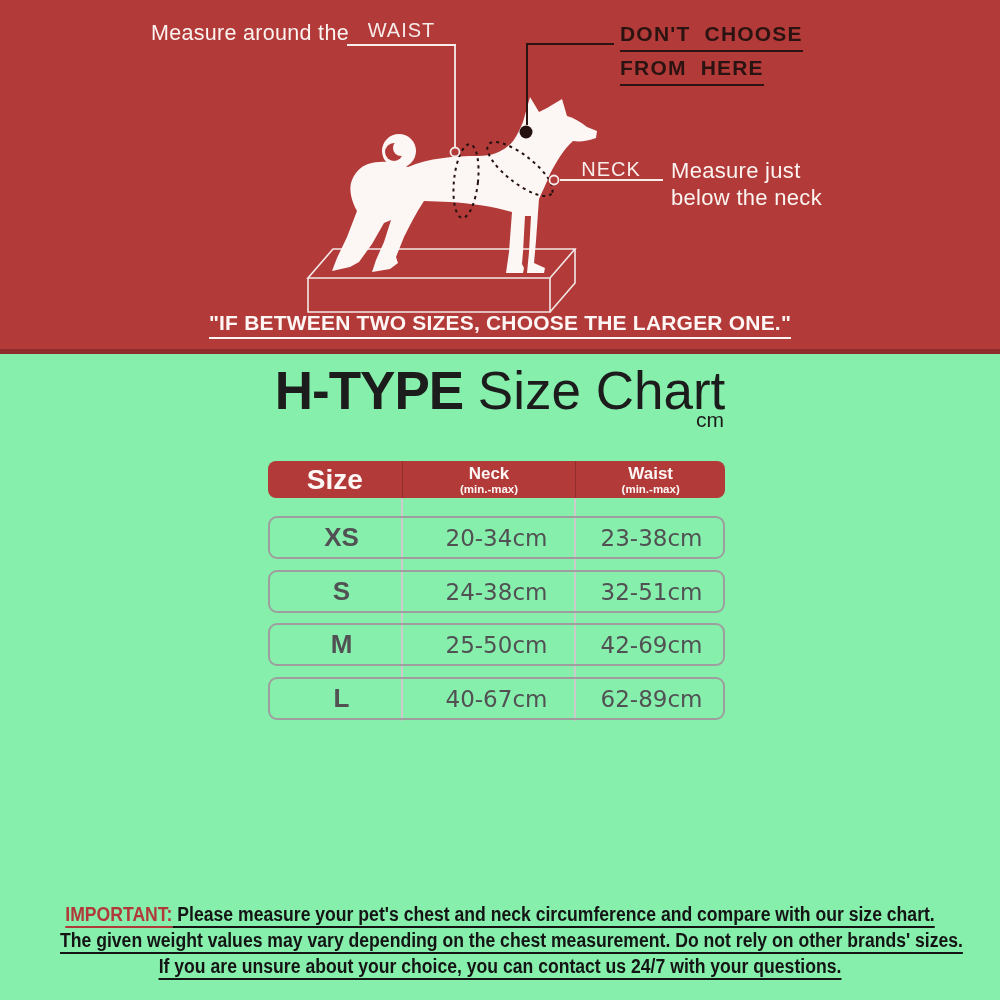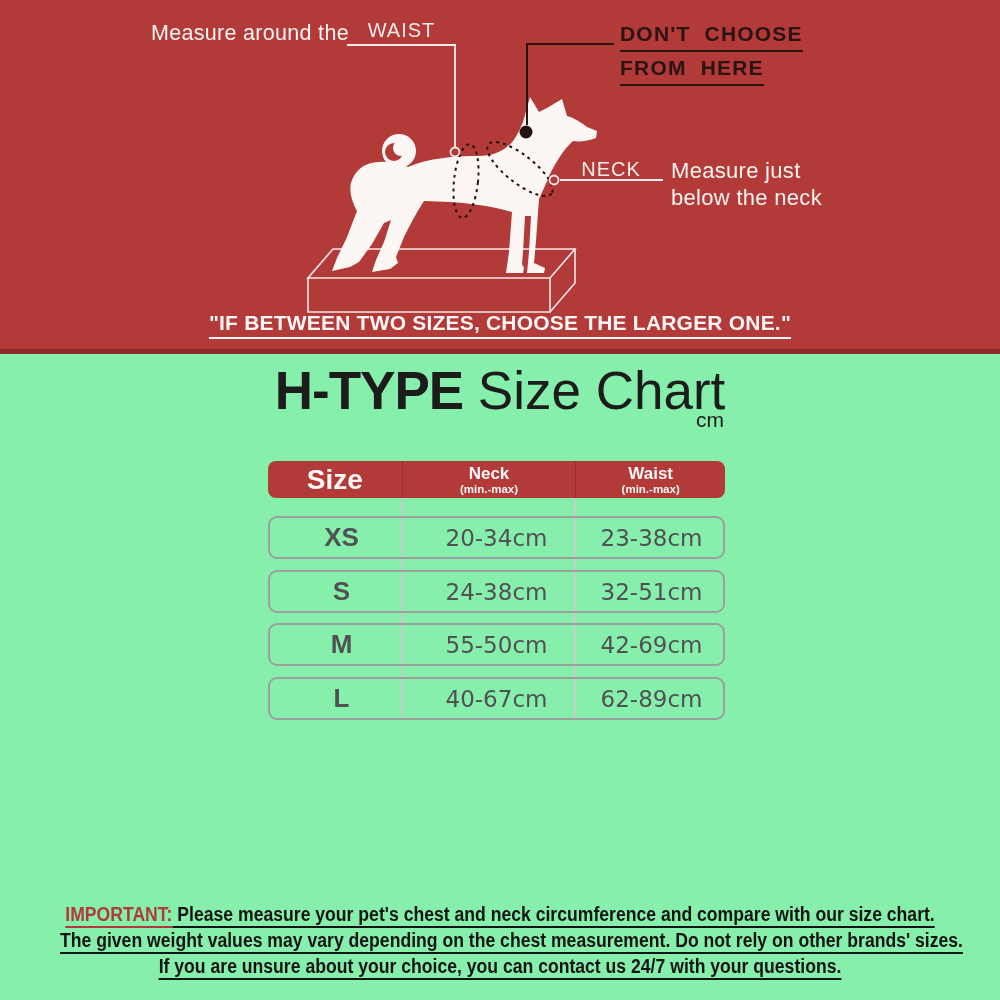--- a/index.html
+++ b/index.html
@@ -165,21 +165,21 @@
       <div class="c2">20-34cm</div>
       <div class="c3">23-38cm</div>
     </div>
     <div class="trow r1">
       <div class="c1">S</div>
       <div class="c2">24-38cm</div>
       <div class="c3">32-51cm</div>
     </div>
     <div class="trow r2">
       <div class="c1">M</div>
-      <div class="c2">55-50cm</div>
+      <div class="c2">25-50cm</div>
       <div class="c3">42-69cm</div>
     </div>
     <div class="trow r3">
       <div class="c1">L</div>
       <div class="c2">40-67cm</div>
       <div class="c3">62-89cm</div>
     </div>
   </section>
 
   <div class="footer">

